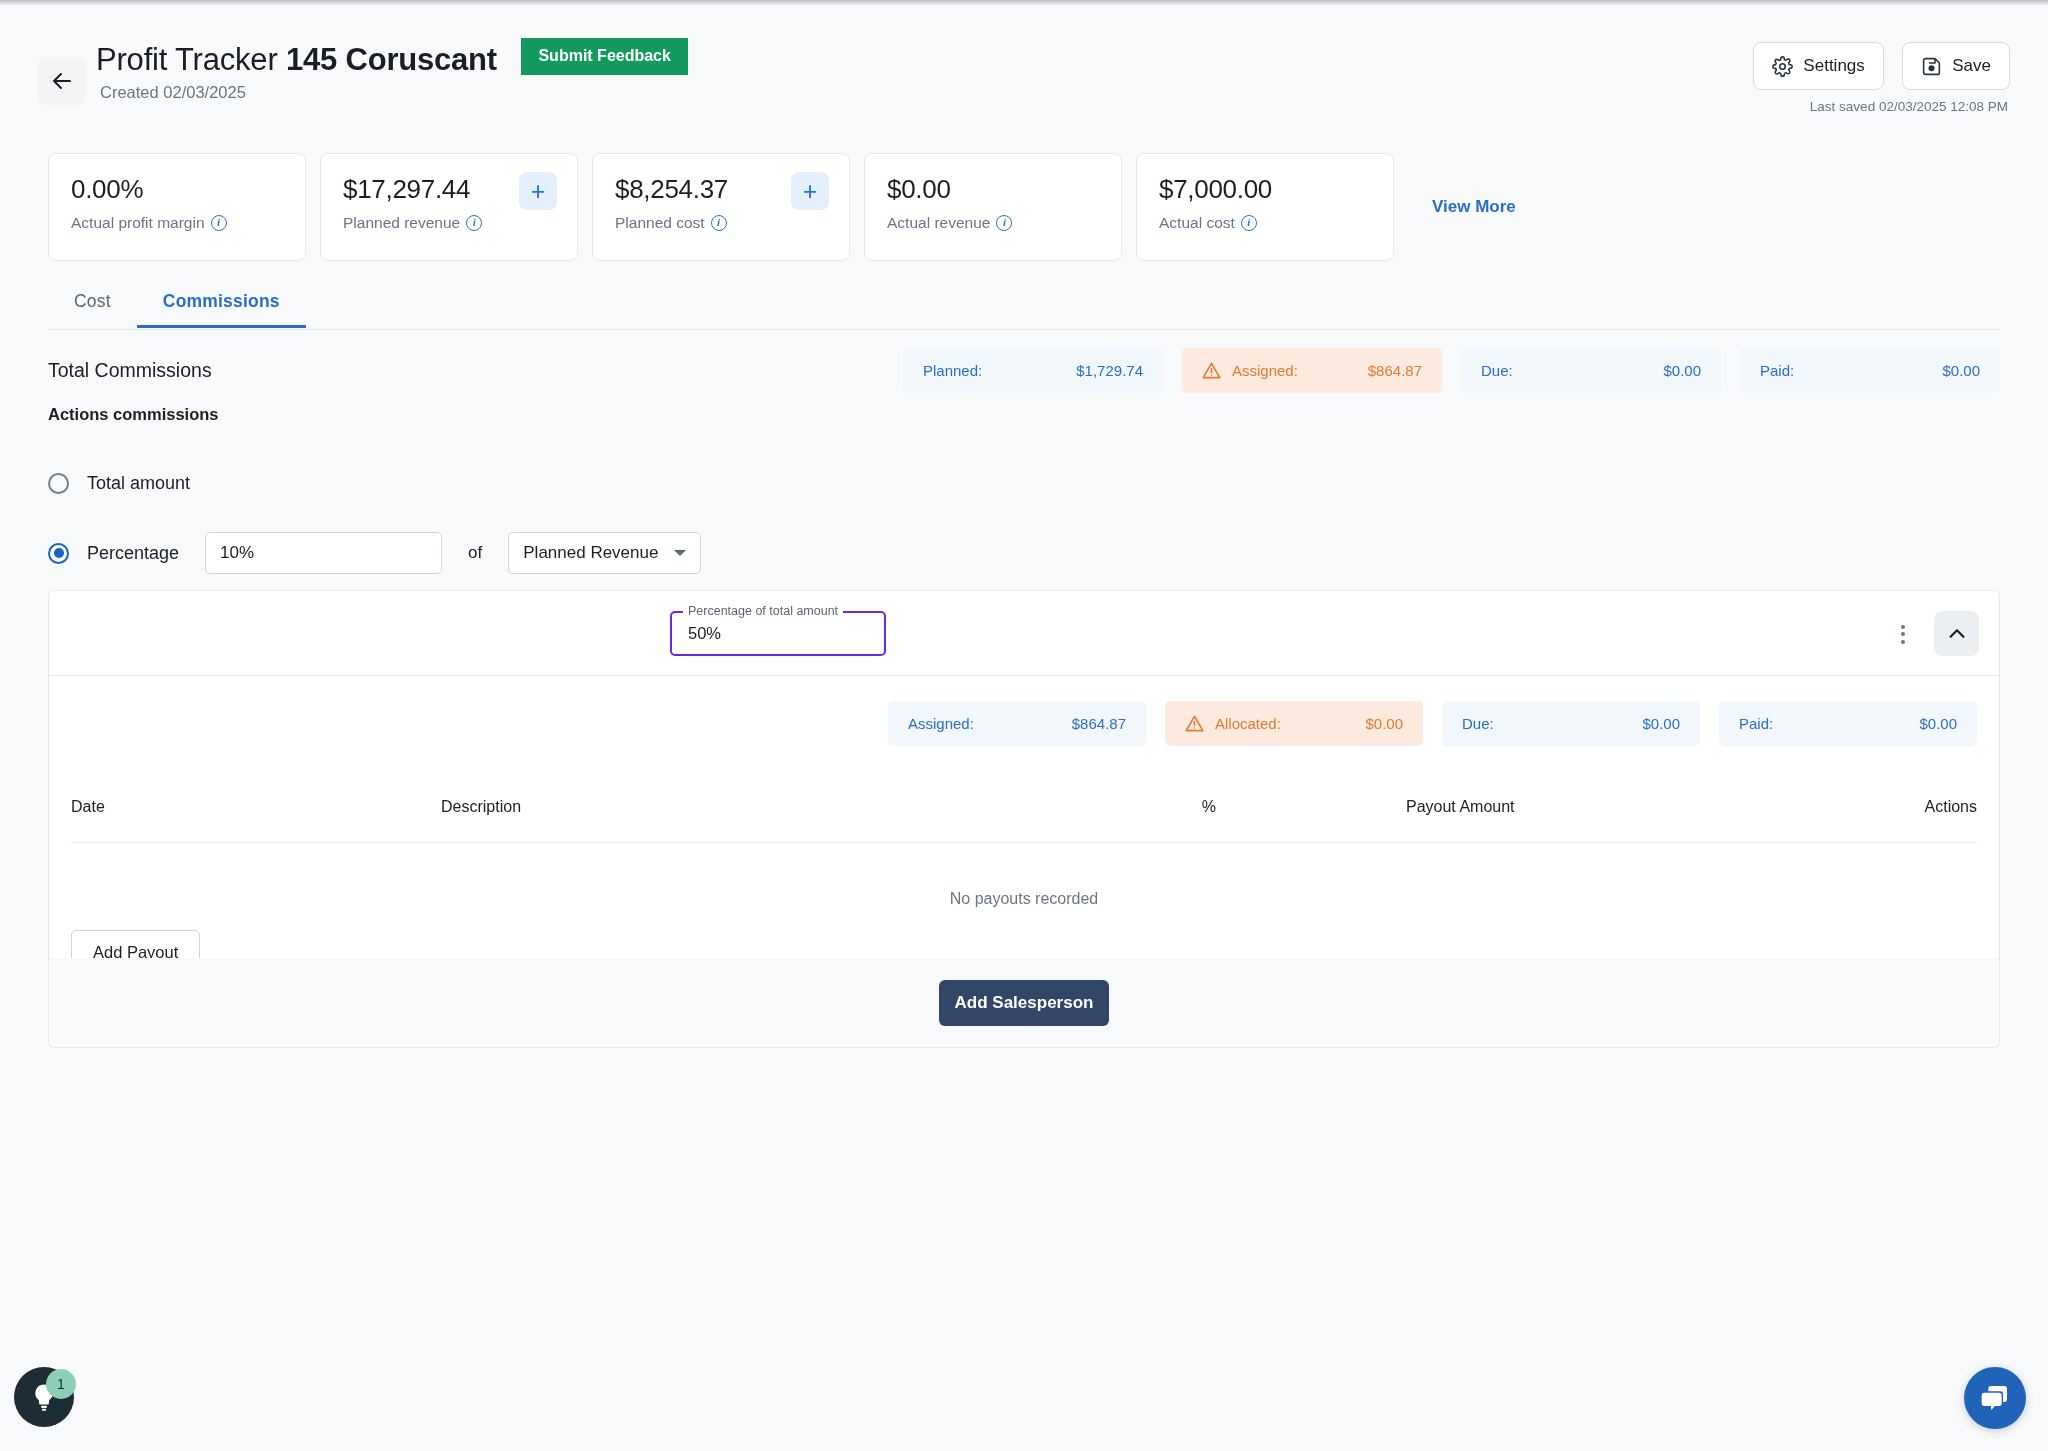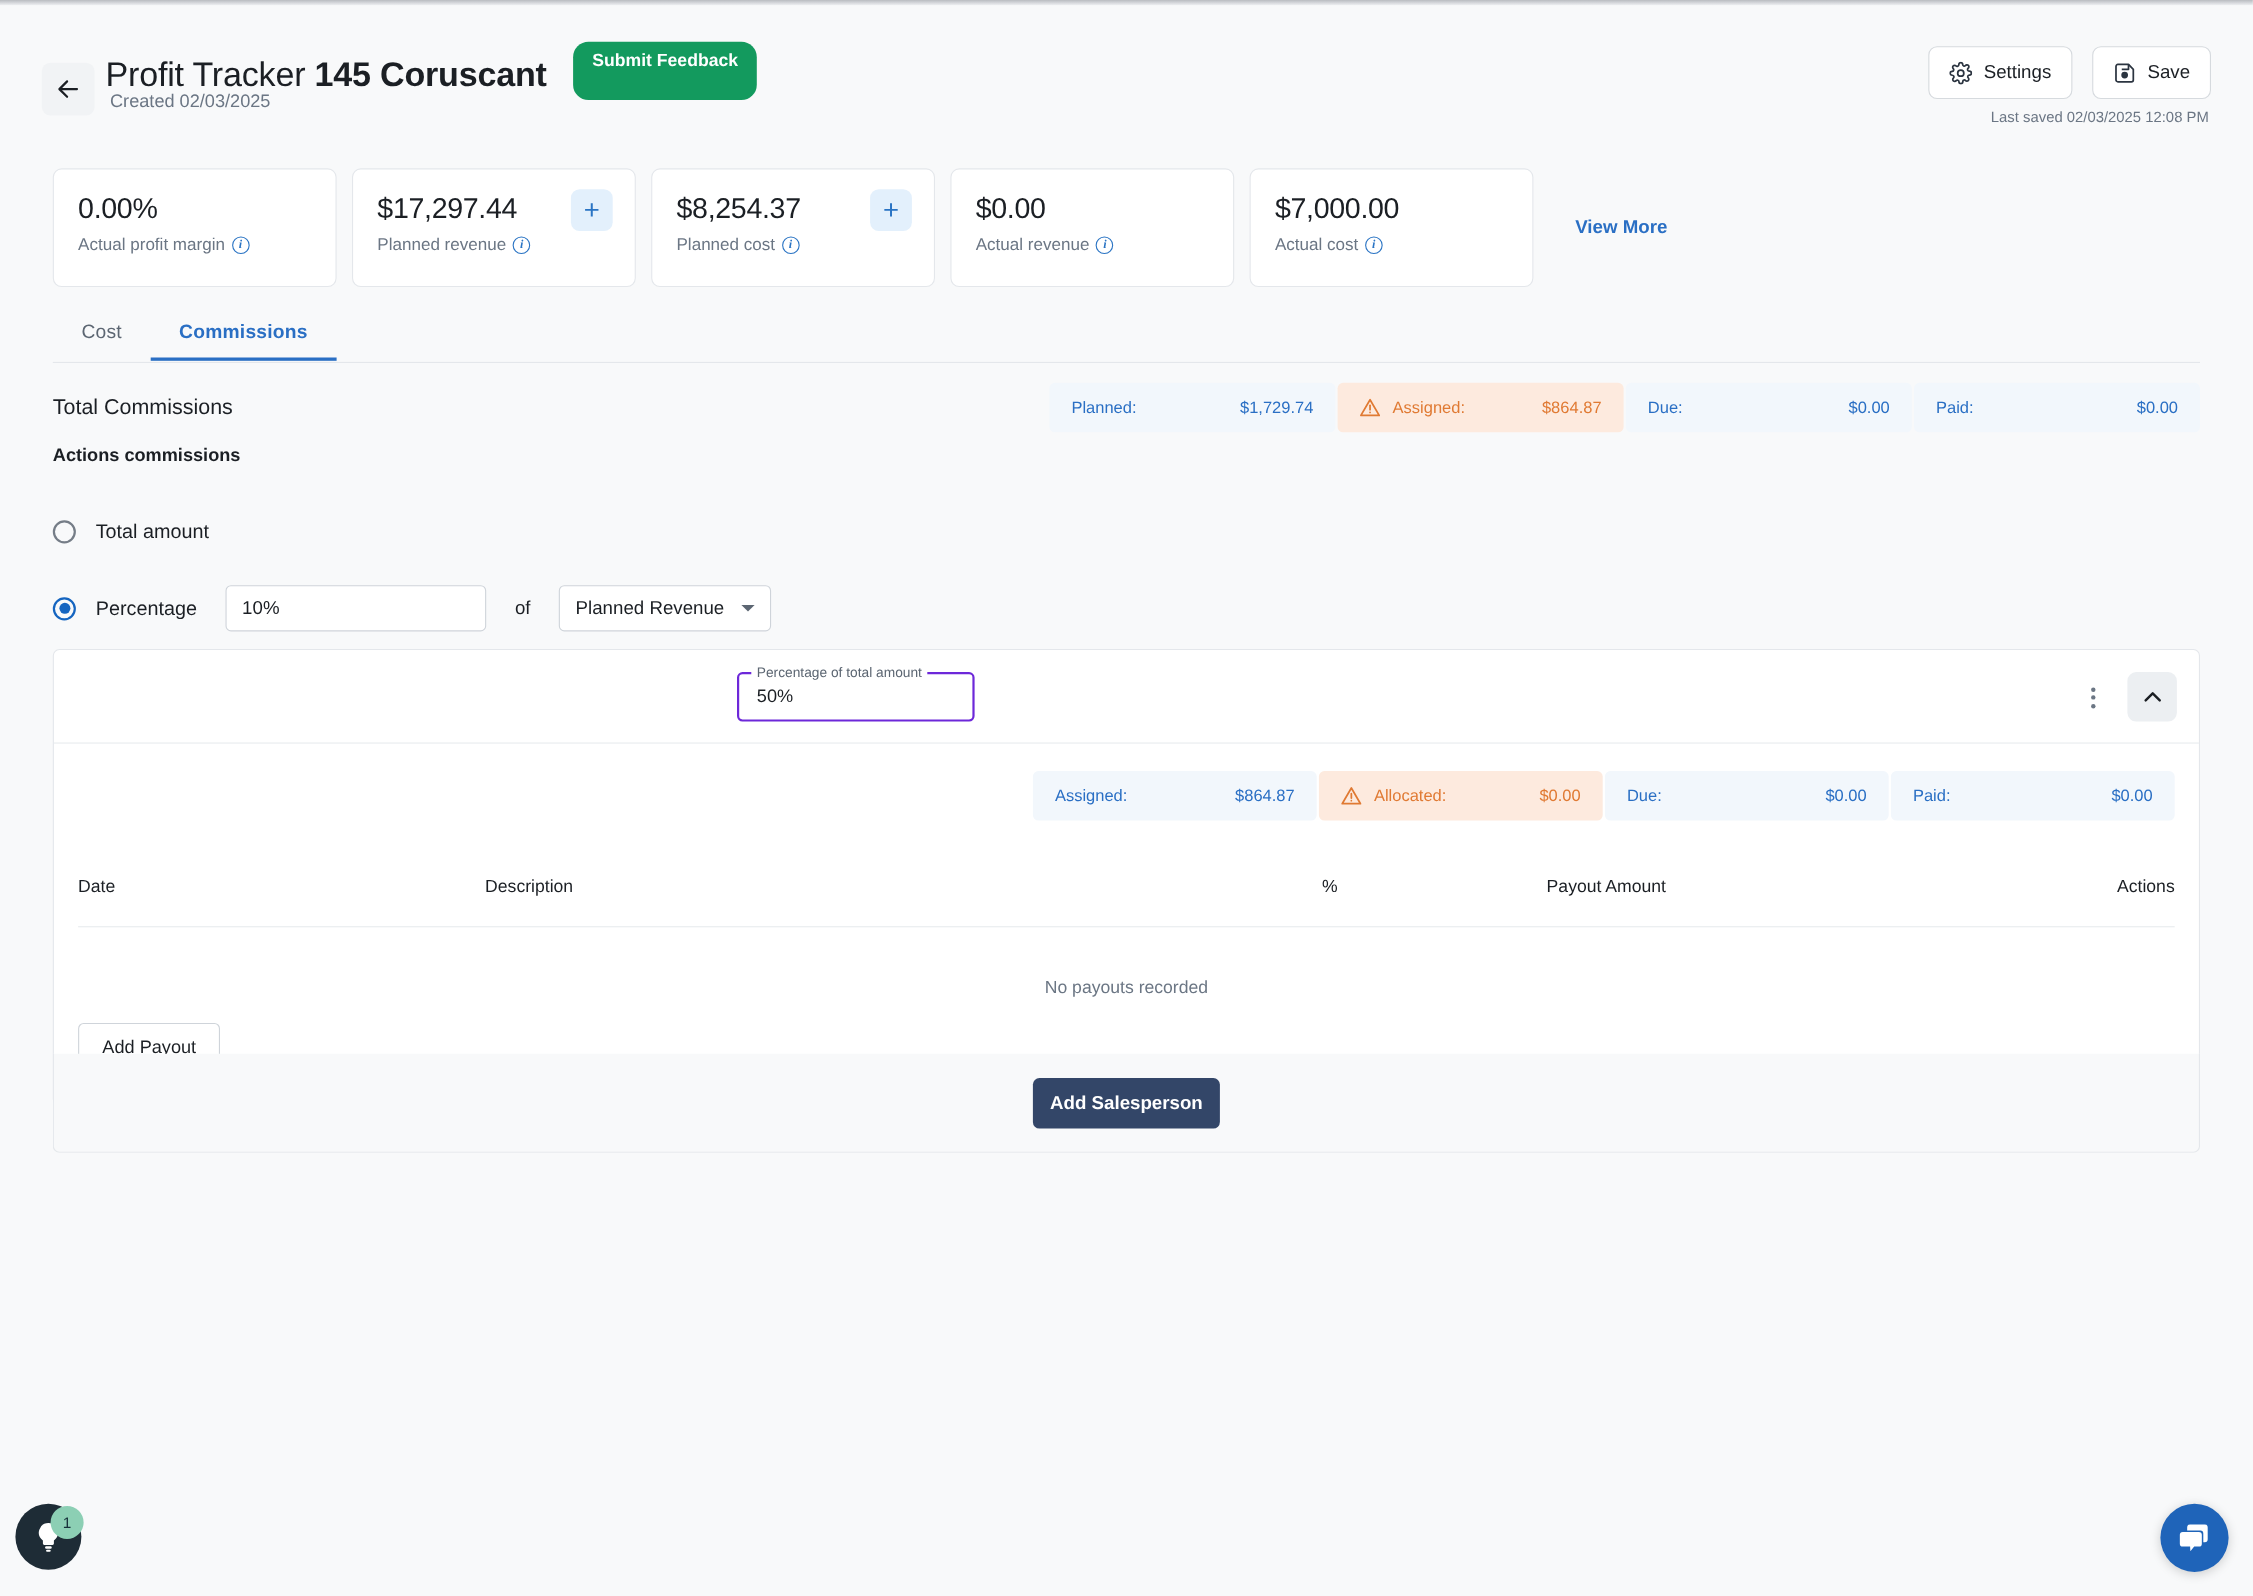--- a/index.html
+++ b/index.html
@@ -29,22 +29,22 @@
   }
   .back-btn svg { width: 24px; height: 24px; }
   .title-wrap { position: absolute; left: 96px; top: 36px; }
   .title {
     font-size: 31px; color: #1b1f24; letter-spacing: -0.2px;
     display: inline-block; vertical-align: middle; font-weight: 400;
   }
   .title b { font-weight: 700; }
   .feedback-btn {
     display: inline-block; vertical-align: middle; margin-left: 20px;
-    background: #139a5e; color: #fff; border: none; border-radius: 14px;
-    font-size: 16px; font-weight: 700; padding: 9px 17px 26px; cursor: pointer;
+    background: #139a5e; color: #fff; border: none; border-radius: 0;
+    font-size: 16px; font-weight: 700; padding: 9px 17px 10px; cursor: pointer;
     position: relative; top: -3px;
     font-family: "Liberation Sans", sans-serif;
   }
   .created {
     position: absolute; left: 100px; top: 78px;
     font-size: 16.5px; color: #6b7684;
   }
   .header-right { position: absolute; right: 38px; top: 37px; text-align: right; }
   .hbtn {
     display: inline-flex; align-items: center; gap: 10px;
@@ -110,21 +110,21 @@
   
   .total-row {
     position: absolute; left: 48px; right: 48px; top: 334px; height: 62px;
     display: flex; align-items: center;
   }
   .total-label { font-size: 19.5px; color: #1b1f24; }
   .stat-group { margin-left: auto; display: flex; gap: 2px; }
   .stat {
     display: flex; align-items: center; height: 45px; padding: 0 20px;
     background: #f2f7fc; border-radius: 5px; min-width: 260px;
-    font-size: 15px; white-space: nowrap;
+    font-size: 15px; white-space: nowrap; margin-left: 17px;
   }
   .stat .k { color: #2a6fc4; }
   .stat .v { margin-left: auto; color: #2a6fc4; font-weight: 400; padding-left: 40px; }
   .stat.warn { background: #fdeade; }
   .stat.warn .k, .stat.warn .v { color: #e07a33; }
   .warn-ico { margin-right: 11px; display: flex; }
   .warn-ico svg { width: 19px; height: 19px; }
 
   
   .planned-title {

